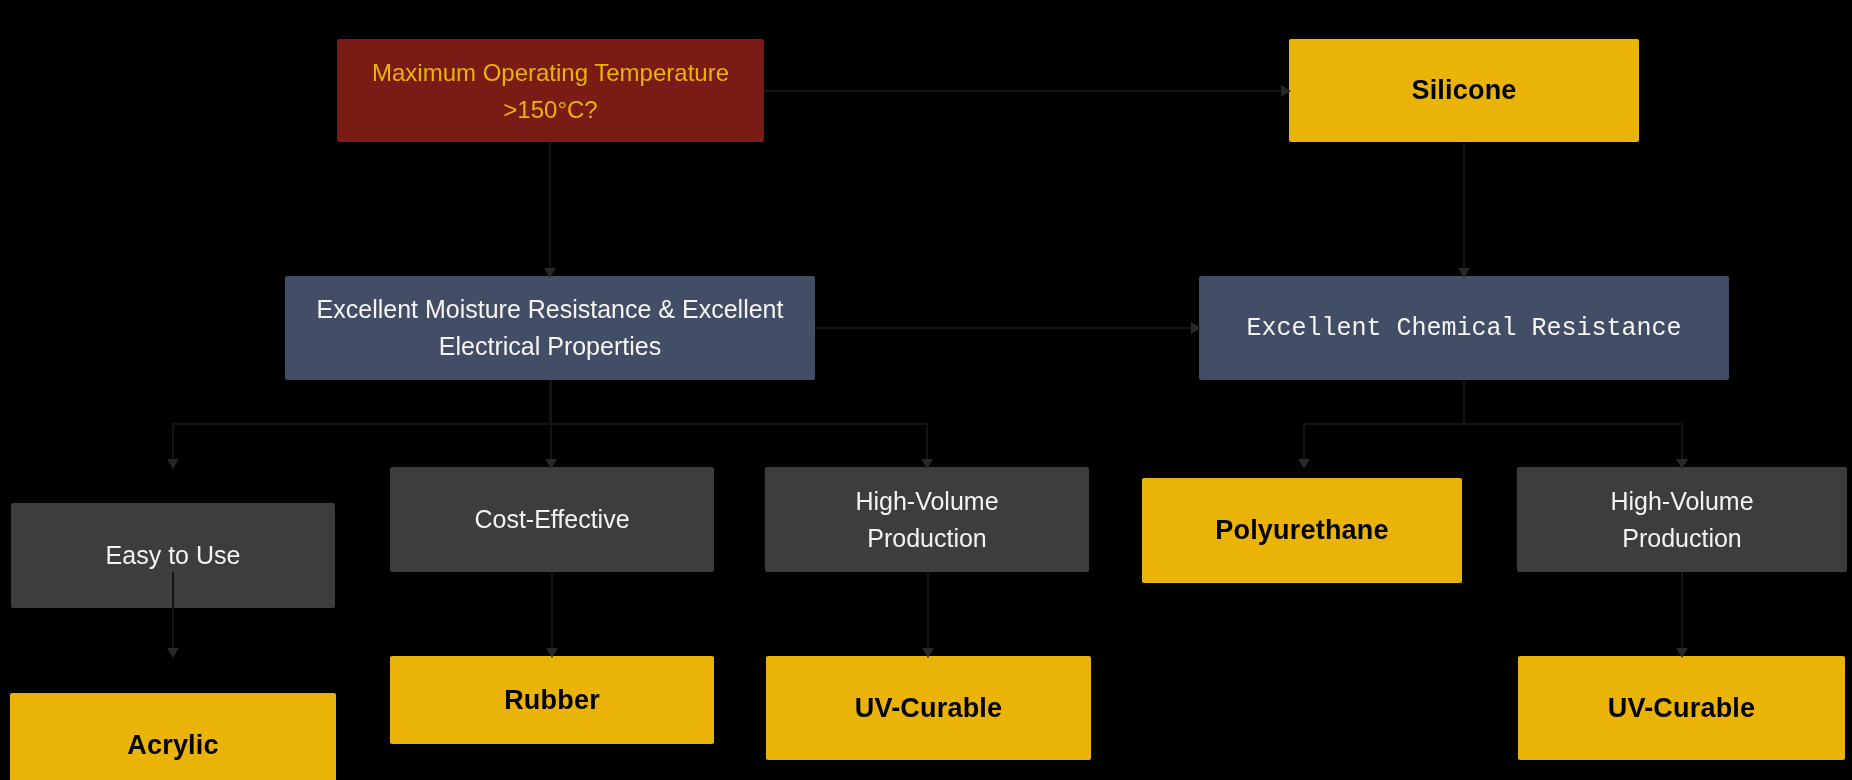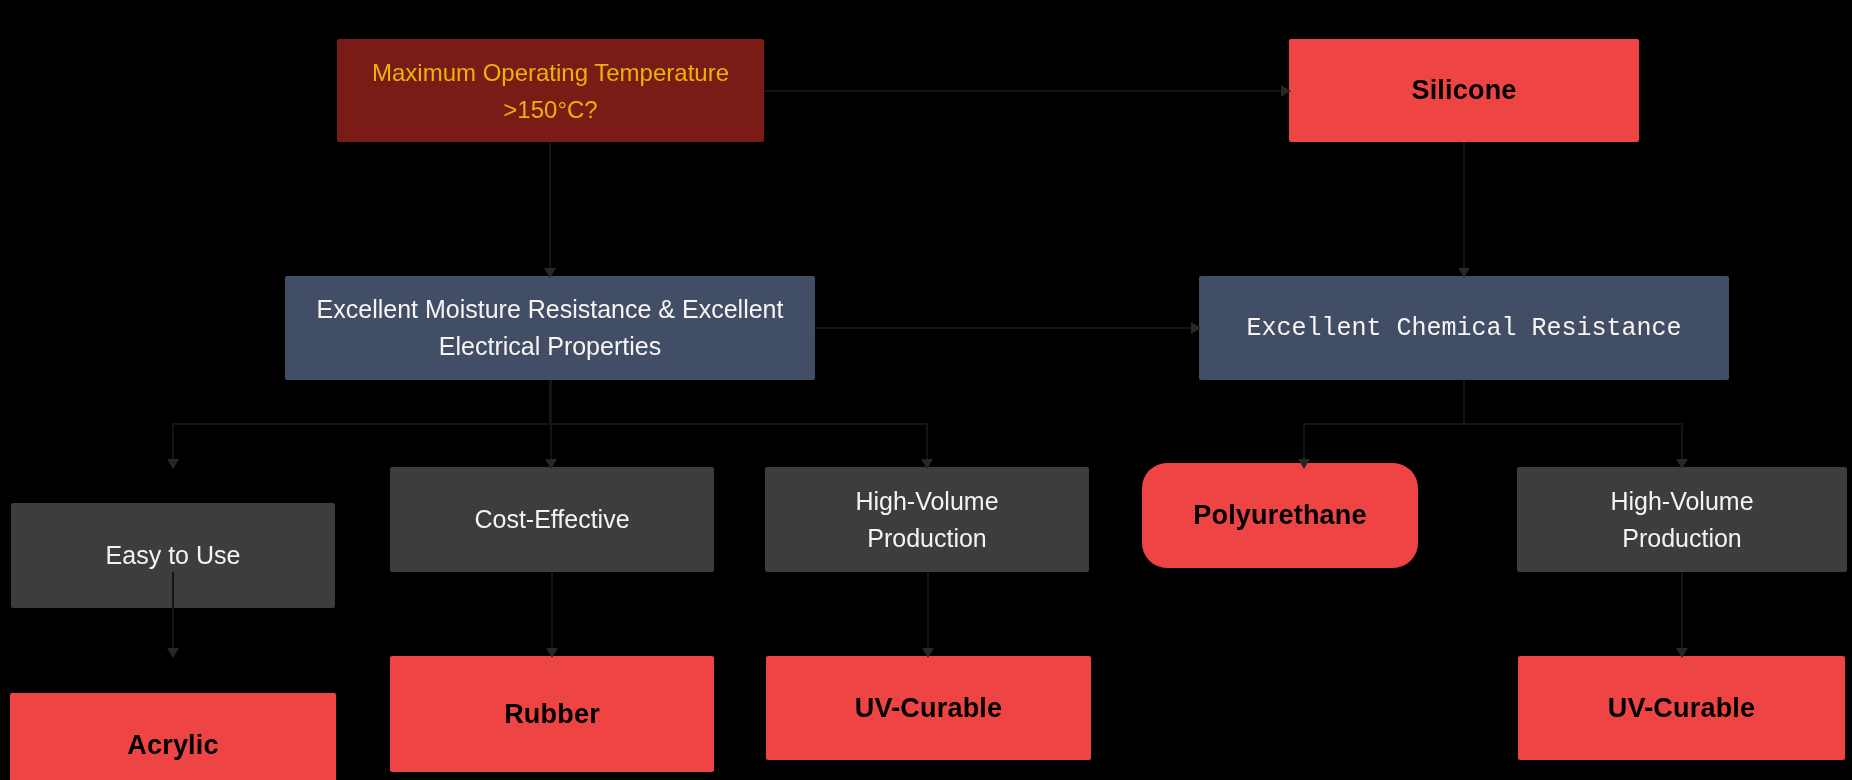--- a/index.html
+++ b/index.html
@@ -39,21 +39,21 @@
     font-size: 25px;
     line-height: 37px;
   }
   .kind-criterion {
     background: #3d3d3d;
     color: #f5f3f1;
     font-size: 25px;
     line-height: 37px;
   }
   .kind-material {
-    background: #ef4444;
+    background: #eab308;
     color: #000000;
     font-size: 27px;
     font-weight: 700;
     letter-spacing: 0.2px;
   }
   #connector-layer {
     position: absolute;
     left: 0;
     top: 0;
     width: 1852px;
@@ -95,33 +95,33 @@
   </div>
 
   <div class="node kind-criterion" style="left:390px; top:467px; width:324px; height:105px;">
     <span class="lbl">Cost-Effective</span>
   </div>
 
   <div class="node kind-criterion" style="left:765px; top:467px; width:324px; height:105px;">
     <span class="lbl" style="max-width:190px;">High-Volume Production</span>
   </div>
 
-  <div class="node kind-material" style="left:1142px; top:463px; width:276px; height:105px;border-radius:25px;">
+  <div class="node kind-material" style="left:1142px; top:478px; width:320px; height:105px;">
     <span class="lbl">Polyurethane</span>
   </div>
 
   <div class="node kind-criterion" style="left:1517px; top:467px; width:330px; height:105px;">
     <span class="lbl" style="max-width:190px;">High-Volume Production</span>
   </div>
 
   <div class="node kind-material" style="left:10px; top:656px; width:326px; height:104px;margin-top:37px;">
     <span class="lbl">Acrylic</span>
   </div>
 
-  <div class="node kind-material" style="left:390px; top:656px; width:324px; height:116px;">
+  <div class="node kind-material" style="left:390px; top:656px; width:324px; height:88px;">
     <span class="lbl">Rubber</span>
   </div>
 
   <div class="node kind-material" style="left:766px; top:656px; width:325px; height:104px;">
     <span class="lbl">UV-Curable</span>
   </div>
 
   <div class="node kind-material" style="left:1518px; top:656px; width:327px; height:104px;">
     <span class="lbl">UV-Curable</span>
   </div>

